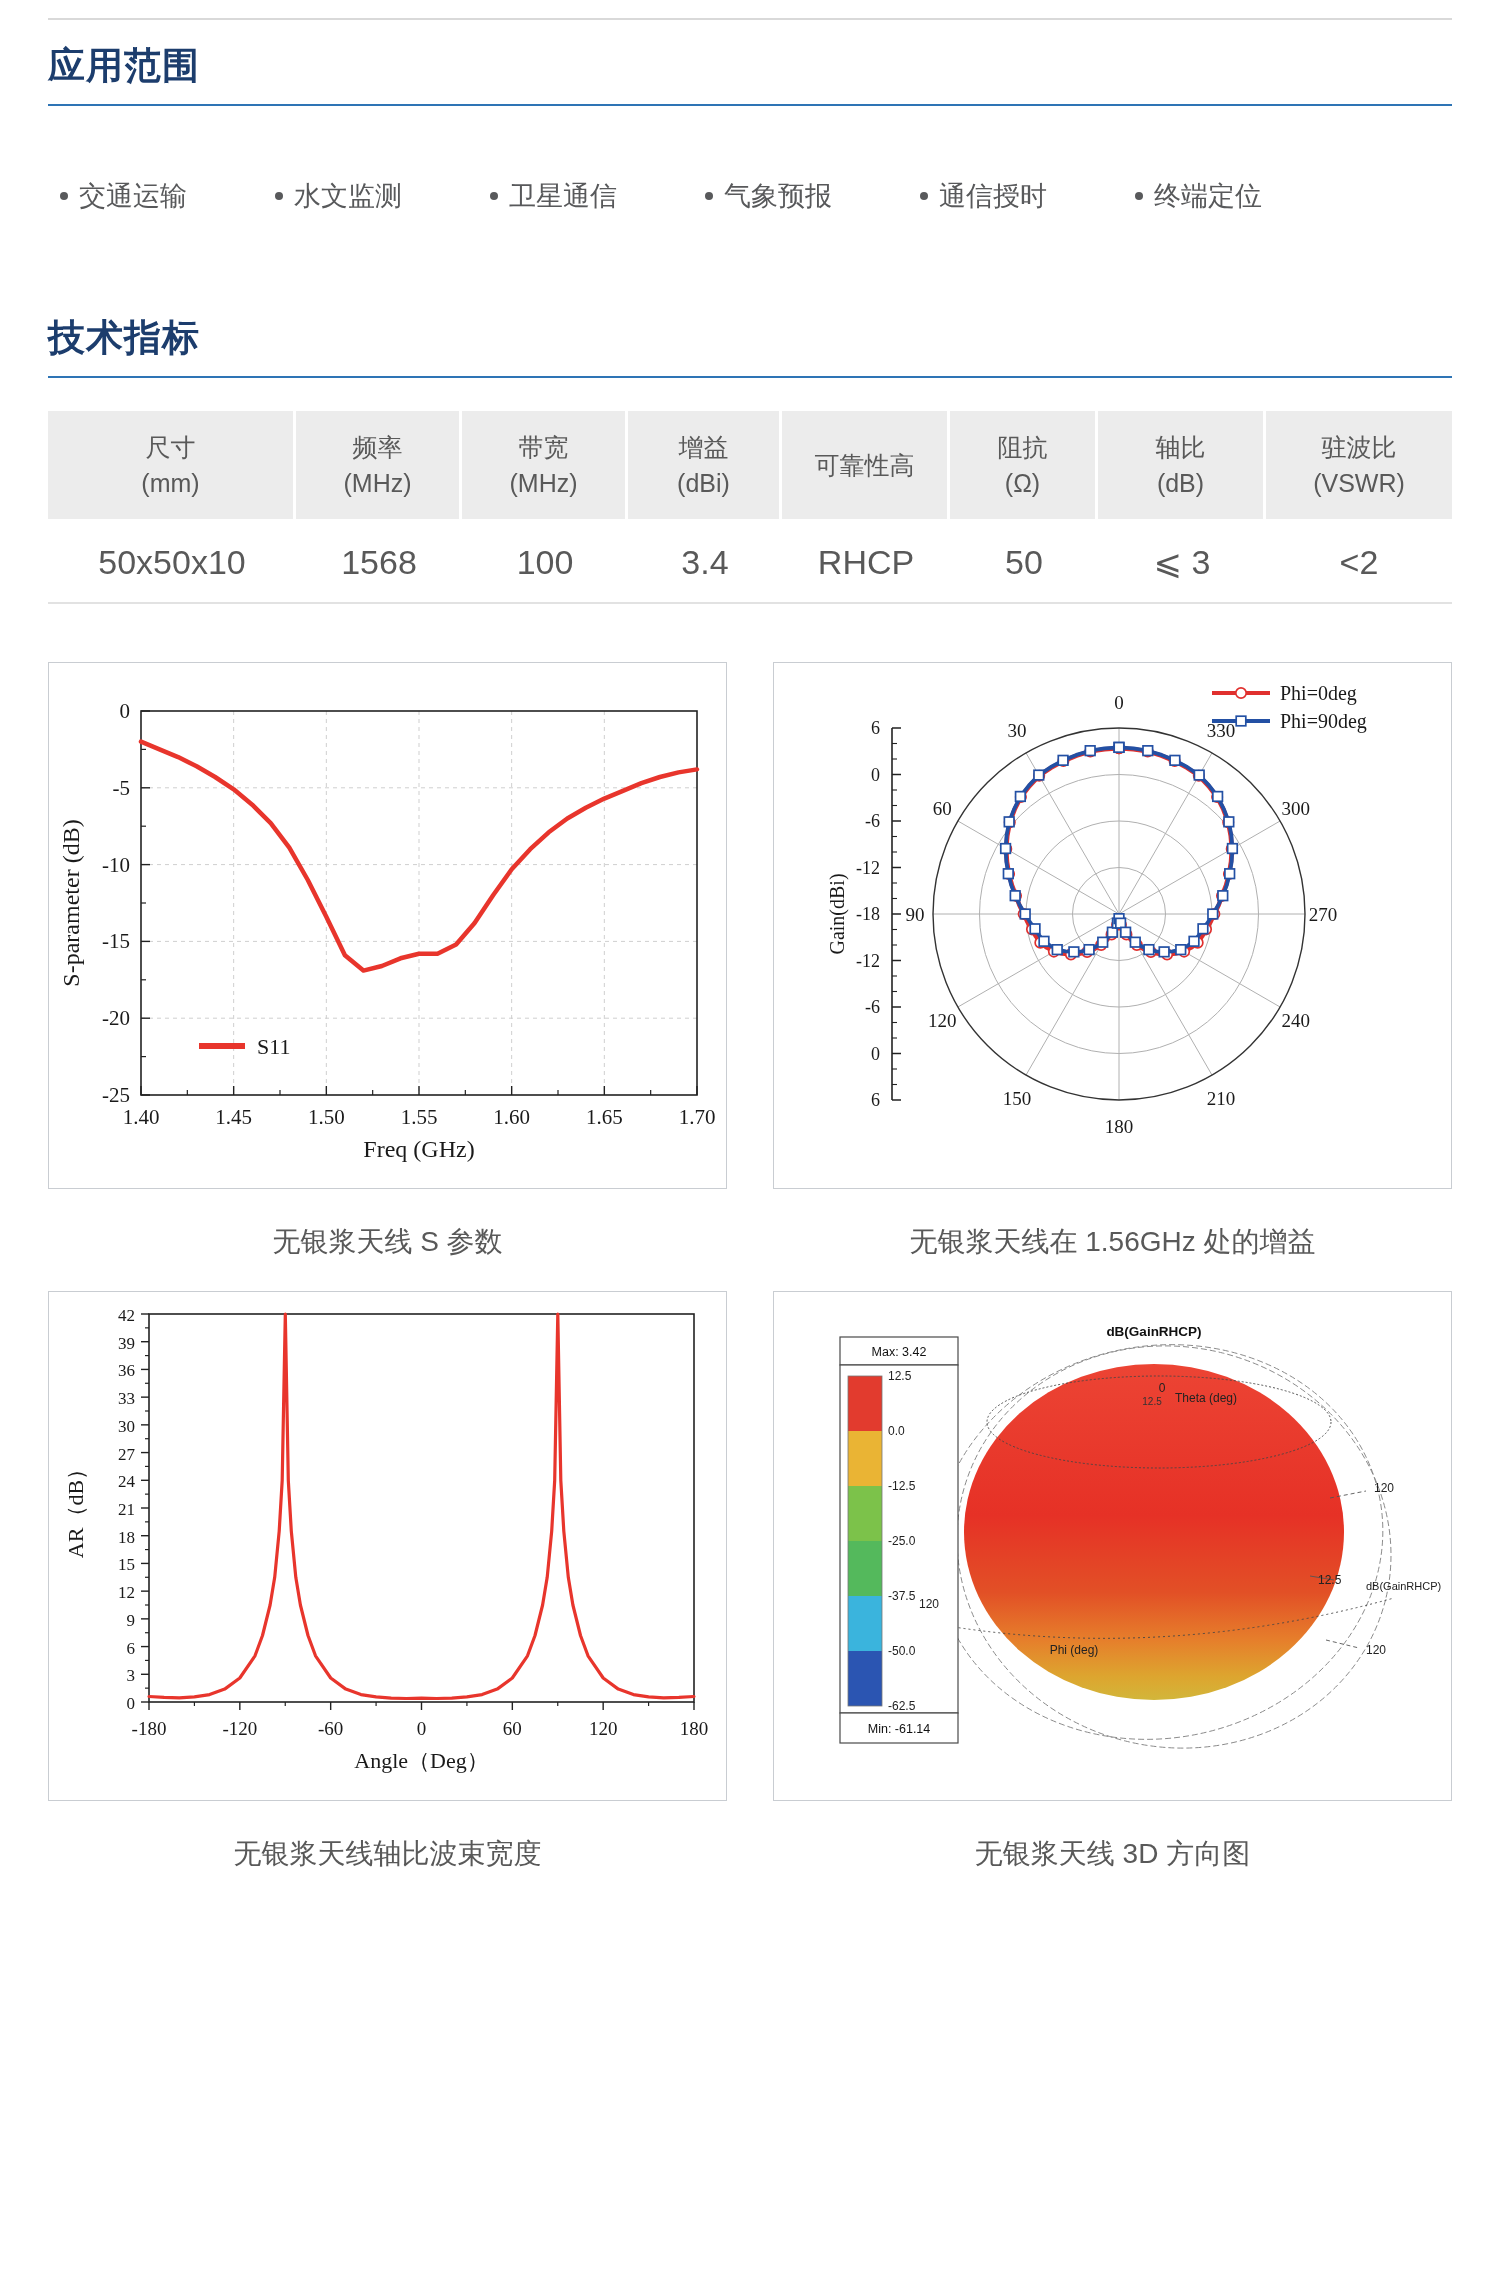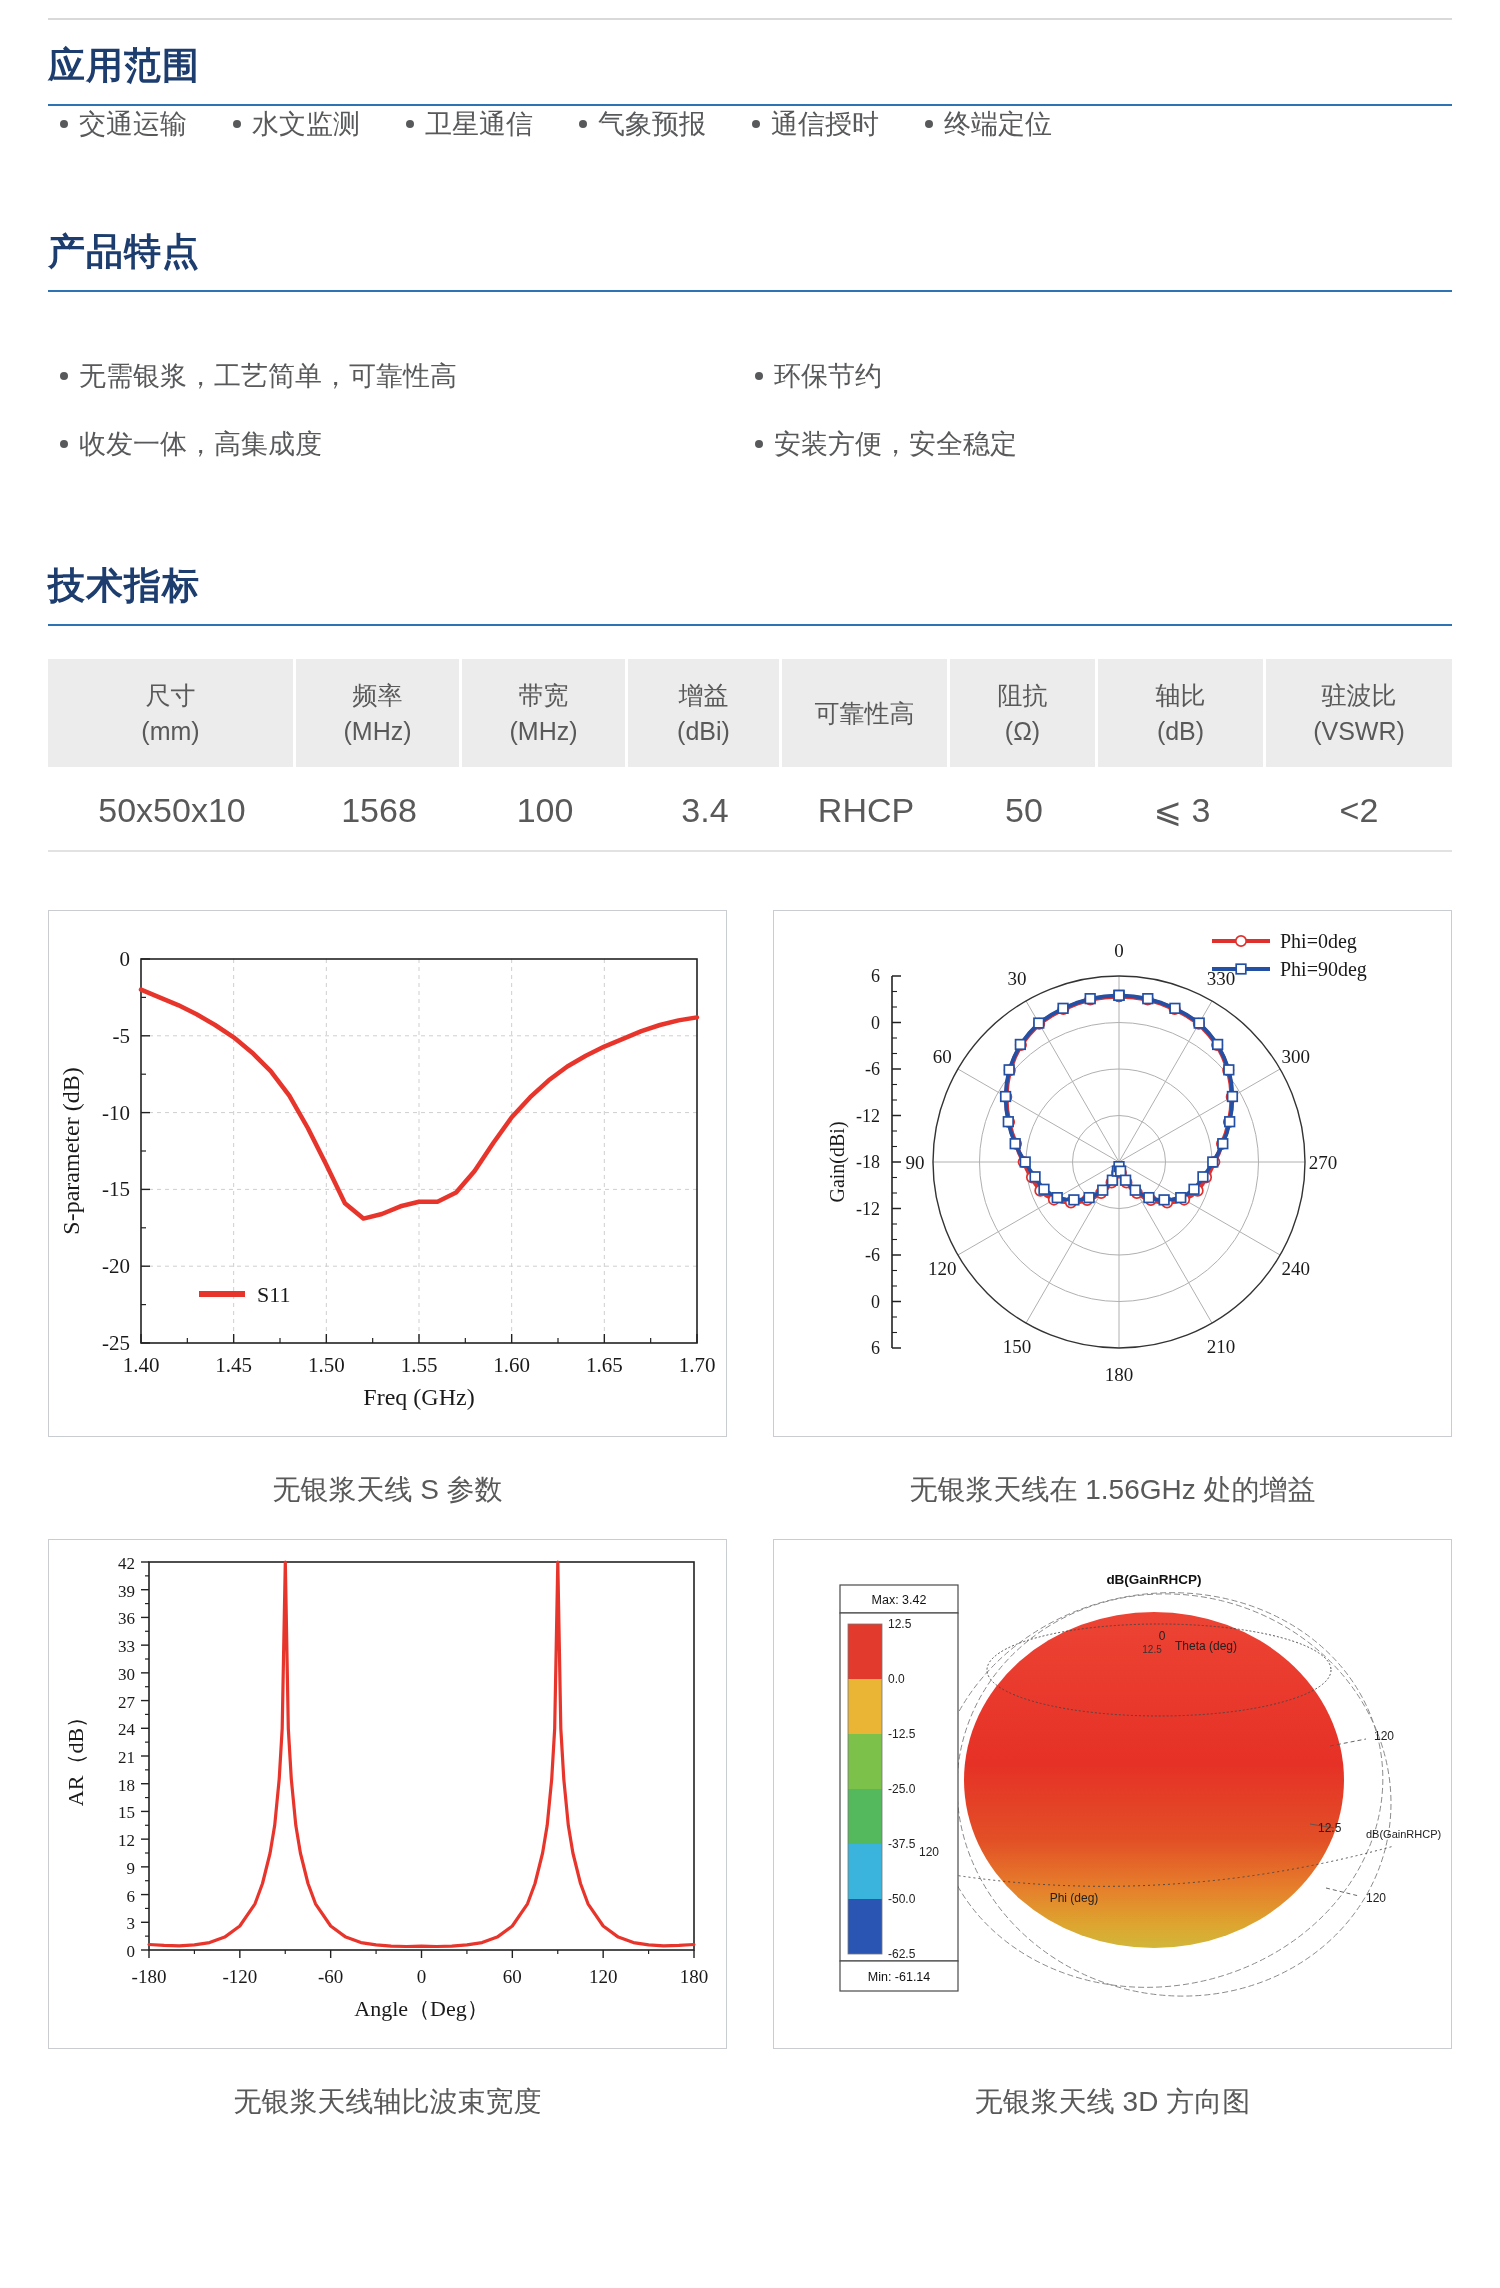--- a/index.html
+++ b/index.html
@@ -5,21 +5,21 @@
   html,body{margin:0;padding:0;background:#ffffff;}
   body{width:1500px;font-family:"Liberation Sans","DejaVu Sans",sans-serif;color:#595959;}
   .page{width:1404px;margin:0 auto;padding-top:18px;}
   .top-rule{border-top:2px solid #d9d9d9;height:0;}
   .sec{margin-top:0;}
   .sec h2{font-size:37px;font-weight:700;color:#1c3d6d;margin:0;letter-spacing:1px;line-height:1.3;}
   .sec .rule{border-bottom:2px solid #2e74b5;margin-top:14px;}
   .sec1 h2{margin-top:22px;}
   .sec2 h2{margin-top:86px;}
   .sec3 h2{margin-top:100px;}
-  .bullets{display:flex;gap:46px;margin-left:12px;}
+  .bullets{display:flex;gap:88px;margin-top:72px;margin-left:12px;}
   .bullet-item{display:flex;align-items:center;font-size:27px;color:#58595b;}
   .dot{width:8px;height:8px;border-radius:50%;background:#58595b;margin-right:11px;flex:0 0 auto;}
   .features{display:grid;grid-template-columns:695px 1fr;row-gap:32px;margin-top:66px;margin-left:12px;}
   .features .bullet-item{align-items:center;}
   table.specs{border-collapse:separate;border-spacing:0;width:100%;margin-top:33px;table-layout:fixed;}
   table.specs td{text-align:center;}
   td.hd{background:#ececec;height:106px;vertical-align:middle;font-size:25px;color:#595959;border-right:3px solid #ffffff;}
   td.hd:last-child{border-right:none;}
   td.hd .l1,td.hd .l2{line-height:1.45;}
   td.vl{height:78px;vertical-align:middle;font-size:34px;color:#595959;border-top:3px solid #ffffff;border-bottom:2px solid #e2e2e2;}
@@ -62,42 +62,20 @@
           <span class="dot"></span>
           <span>通信授时</span>
         </div>
       <div class="bullet-item">
           <span class="dot"></span>
           <span>终端定位</span>
         </div>
     </div>
   </div>
 
-  <div class="sec sec2">
-    <h2>产品特点</h2>
-    <div class="rule"></div>
-    <div class="features">
-      <div class="bullet-item">
-          <span class="dot"></span>
-          <span>无需银浆，工艺简单，可靠性高</span>
-        </div>
-      <div class="bullet-item">
-          <span class="dot"></span>
-          <span>环保节约</span>
-        </div>
-      <div class="bullet-item">
-          <span class="dot"></span>
-          <span>收发一体，高集成度</span>
-        </div>
-      <div class="bullet-item">
-          <span class="dot"></span>
-          <span>安装方便，安全稳定</span>
-        </div>
-    </div>
-  </div>
 
   <div class="sec sec3">
     <h2>技术指标</h2>
     <div class="rule"></div>
     <table class="specs">
       <colgroup>
         <col style="width:248px">
           <col style="width:166px">
           <col style="width:166px">
           <col style="width:154px">

